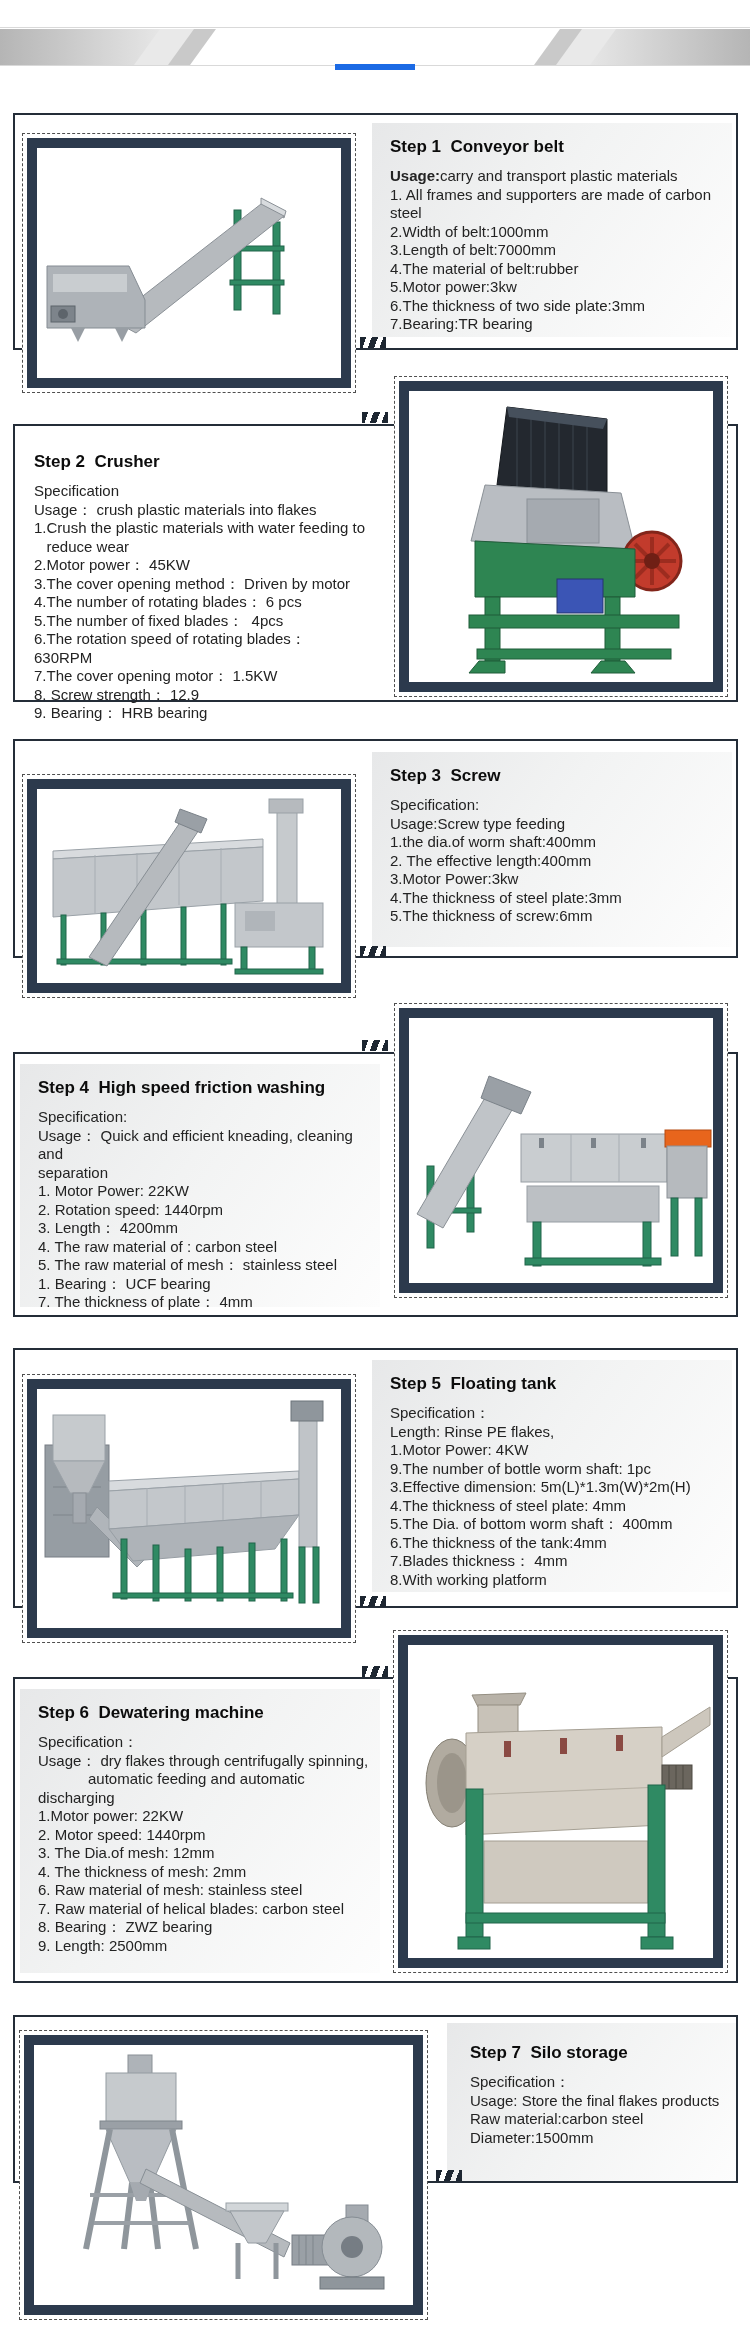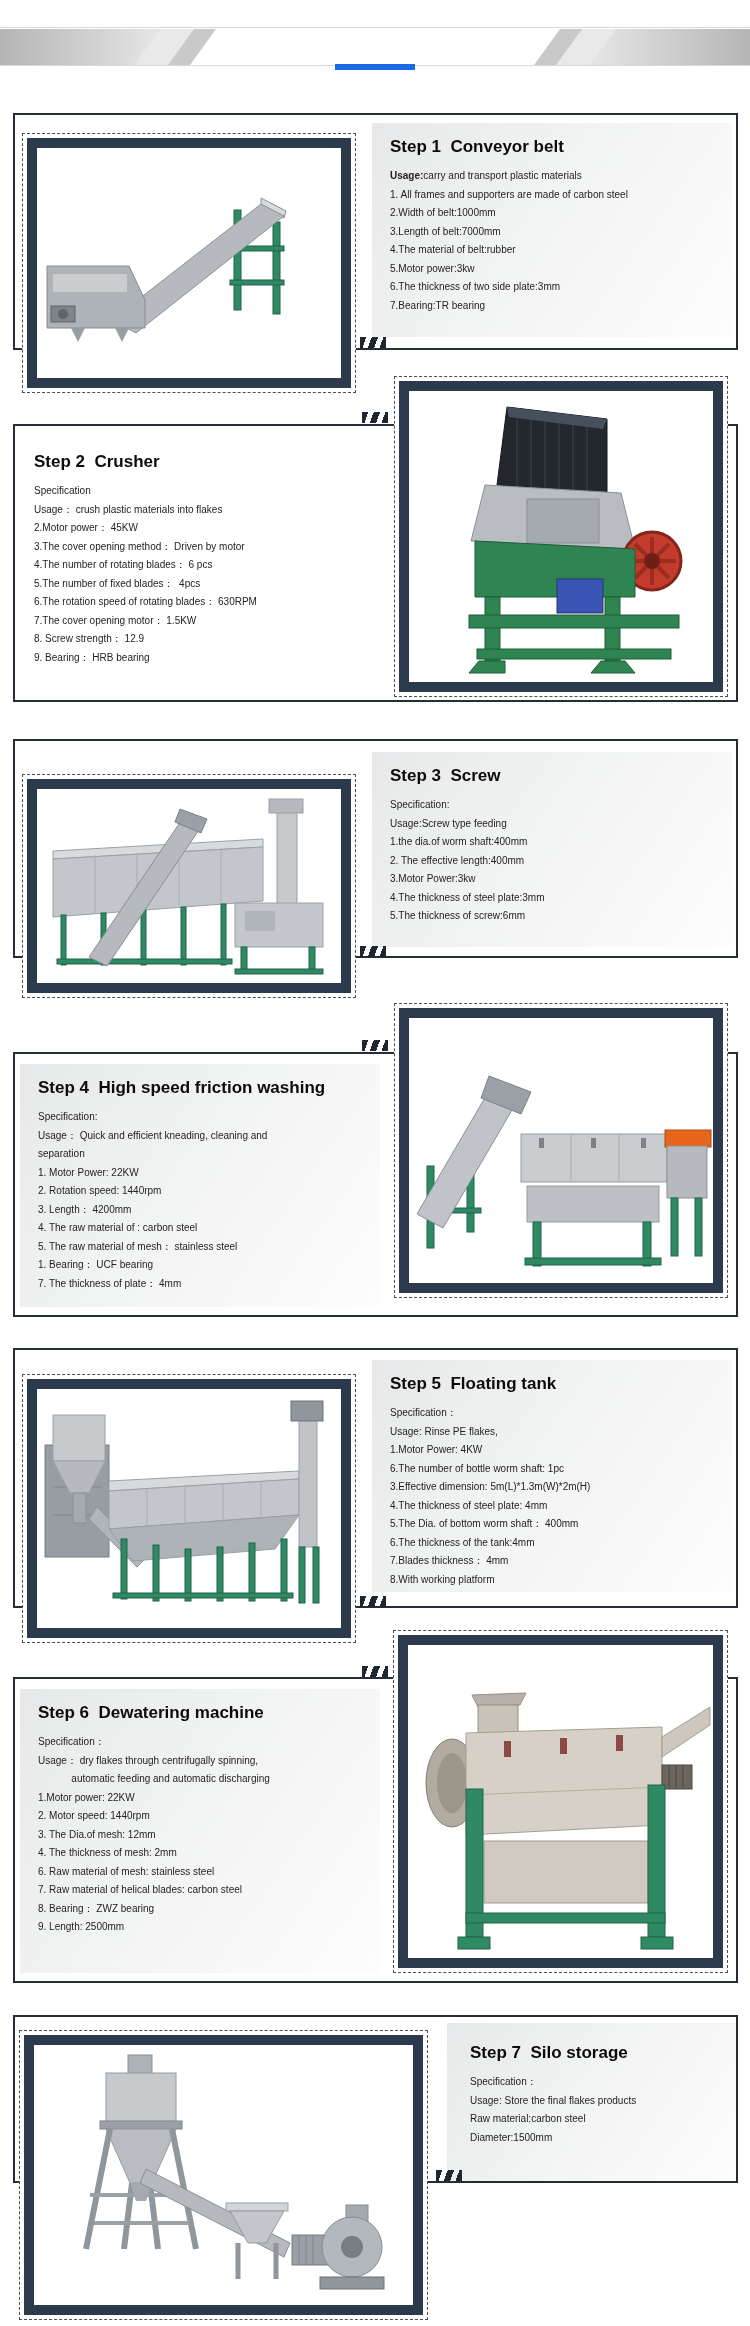--- a/index.html
+++ b/index.html
@@ -29,21 +29,21 @@
 
   
   .outer{position:absolute;border:2px solid #242d38;box-sizing:border-box;background:#fff;}
   .photo{position:absolute;border:1px dashed #4f4f4f;background:#fff;padding:4px;box-sizing:border-box;}
   .frame{width:100%;height:100%;border:10px solid #2c3a4d;box-sizing:border-box;background:#fff;
       display:flex;align-items:center;justify-content:center;overflow:hidden;}
   .frame svg{display:block;width:100%;height:100%;}
   .panel{position:absolute;box-sizing:border-box;padding:14px 10px 0 18px;}
   .grad{background:linear-gradient(125deg,#e7e8e9 0%,#f2f3f3 45%,#fdfdfd 100%);}
   .heading{font-size:17px;font-weight:bold;color:#0c0c0c;white-space:pre;margin:0 0 10px 0;}
-  .spec-line,.usage-line{font-size:10px;color:#232323;line-height:18.5px;white-space:pre-wrap;}
+  .spec-line,.usage-line{font-size:15px;color:#232323;line-height:18.5px;white-space:pre-wrap;}
   .usage-line .b{font-weight:bold;}
   .mark{position:absolute;width:26px;height:11px;
       background:repeating-linear-gradient(110deg,#1d2631 0 6px,rgba(0,0,0,0) 6px 11px);}
 </style>
 </head>
 <body>
 
 <div class="page">
 
   <div class="hline" style="top:27px"></div>
@@ -92,20 +92,22 @@
     <div class="mark" style="left:360px;top:337px"></div>
   </div>
 
   <div>
     <div class="outer" style="left:13px;top:424px;width:725px;height:278px"></div>
     <div class="panel" style="left:16px;top:438px;width:360px;height:260px">
       <div class="heading">Step 2  Crusher</div>
       <div>
           <div class="spec-line">Specification</div>
           <div class="spec-line">Usage： crush plastic materials into flakes</div>
+          <div class="spec-line">1.Crush the plastic materials with water feeding to
+   reduce wear</div>
           <div class="spec-line">2.Motor power： 45KW</div>
           <div class="spec-line">3.The cover opening method： Driven by motor</div>
           <div class="spec-line">4.The number of rotating blades： 6 pcs</div>
           <div class="spec-line">5.The number of fixed blades：  4pcs</div>
           <div class="spec-line">6.The rotation speed of rotating blades： 630RPM</div>
           <div class="spec-line">7.The cover opening motor： 1.5KW</div>
           <div class="spec-line">8. Screw strength： 12.9</div>
           <div class="spec-line">9. Bearing： HRB bearing</div>
         </div>
     </div>
@@ -218,23 +220,23 @@
     </div>
     <div class="mark" style="left:362px;top:1040px"></div>
   </div>
 
   <div>
     <div class="outer" style="left:13px;top:1348px;width:725px;height:260px"></div>
     <div class="panel grad" style="left:372px;top:1360px;width:360px;height:232px">
       <div class="heading">Step 5  Floating tank</div>
       <div>
           <div class="spec-line">Specification：</div>
-          <div class="spec-line">Usage: Rinse PE flakes,</div>
+          <div class="spec-line">Length: Rinse PE flakes,</div>
           <div class="spec-line">1.Motor Power: 4KW</div>
-          <div class="spec-line">6.The number of bottle worm shaft: 1pc</div>
+          <div class="spec-line">9.The number of bottle worm shaft: 1pc</div>
           <div class="spec-line">3.Effective dimension: 5m(L)*1.3m(W)*2m(H)</div>
           <div class="spec-line">4.The thickness of steel plate: 4mm</div>
           <div class="spec-line">5.The Dia. of bottom worm shaft： 400mm</div>
           <div class="spec-line">6.The thickness of the tank:4mm</div>
           <div class="spec-line">7.Blades thickness： 4mm</div>
           <div class="spec-line">8.With working platform</div>
         </div>
     </div>
     <div class="photo" style="left:22px;top:1374px;width:334px;height:269px">
       <div class="frame">

